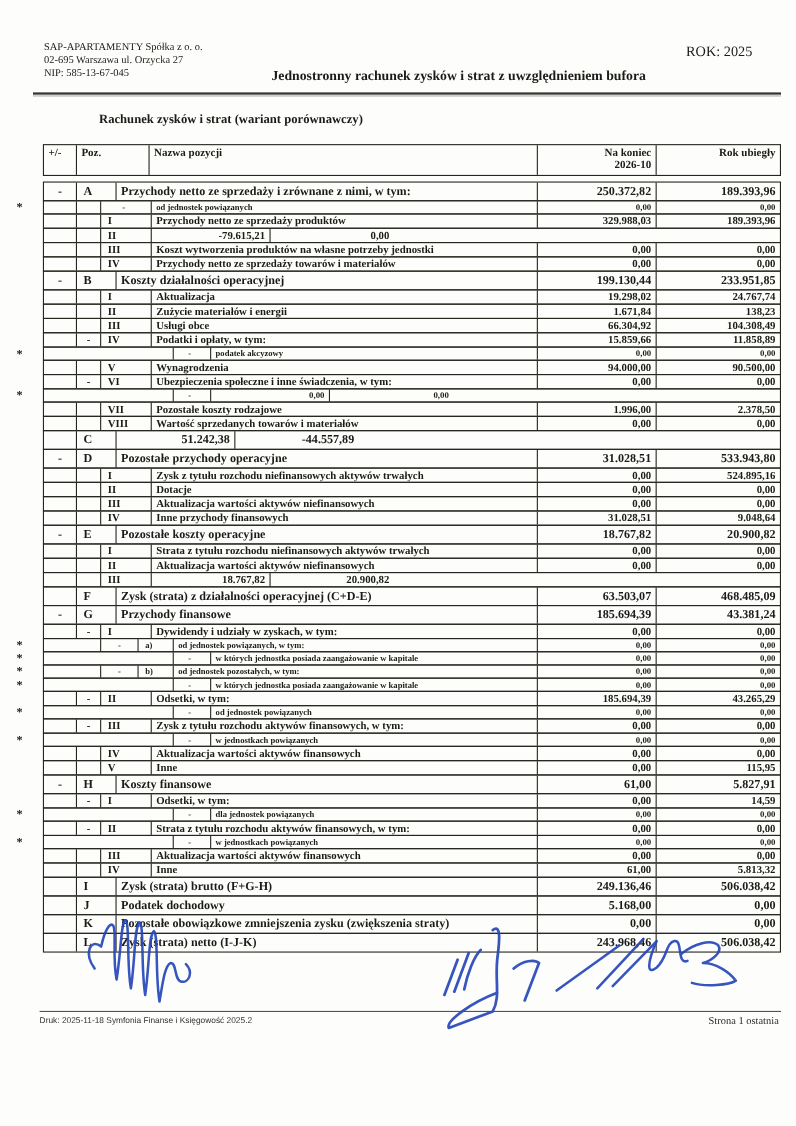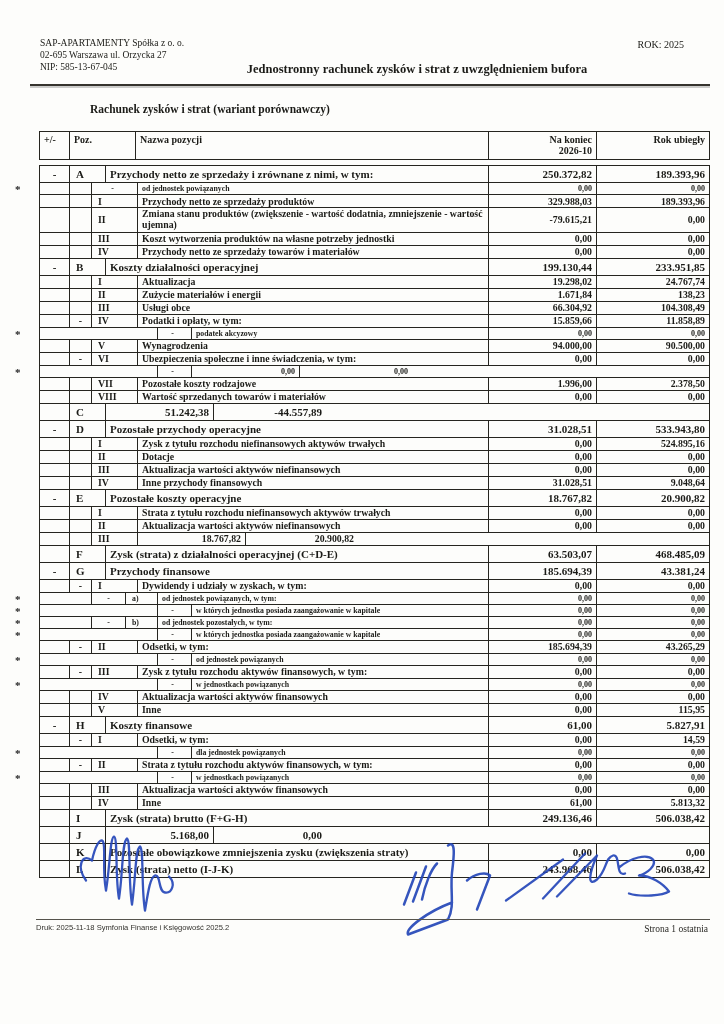--- a/index.html
+++ b/index.html
@@ -3,21 +3,21 @@
 <meta charset="utf-8">
 <style>
   html,body{margin:0;padding:0;background:#777;}
   .page{
     position:relative;width:724px;height:1024px;margin:0 auto;
     background:#fdfdfb;color:#1b1b17;overflow:hidden;
     font-family:"Liberation Serif","DejaVu Serif",serif;
   }
   
   .lh-left{position:absolute;left:40px;top:37px;font-size:9.5px;line-height:12px;}
-  .lh-rok{position:absolute;right:40px;top:39px;font-size:10px;}
+  .lh-rok{position:absolute;right:40px;top:39px;font-size:13px;}
   .doc-title{position:absolute;left:130px;right:20px;top:62px;text-align:center;
     font-weight:bold;font-size:12.5px;}
   .top-rule{position:absolute;left:30px;right:14px;top:84px;height:2px;background:#35332d;
     box-shadow:0 2px 0 rgba(60,60,55,.25);}
   .section-title{position:absolute;left:90px;top:103px;font-weight:bold;font-size:11.5px;}
 
   
   .tablewrap{position:absolute;left:12px;right:14px;top:131px;}
   .row{display:flex;align-items:stretch;}
   .gutter{width:24px;flex:none;display:flex;align-items:center;padding-left:3px;
@@ -115,21 +115,20 @@
             <div class="c v">329.988,03</div>
             <div class="c v v2">189.393,96</div>
           </div>
         </div>
         <div class="row md wrap">
           <span class="gutter"></span>
           <div class="rbox">
             <div class="c sp" style="width: 30px;"></div>
             <div class="c m" style="width: 22px;"></div>
             <div class="c p" style="width: 46px;">II</div>
-            <div class="c t">Zmiana stanu produktów (zwiększenie - wartość dodatnia, zmniejszenie - wartość ujemna)</div>
             <div class="c v">-79.615,21</div>
             <div class="c v v2">0,00</div>
           </div>
         </div>
         <div class="row md">
           <span class="gutter"></span>
           <div class="rbox">
             <div class="c sp" style="width: 30px;"></div>
             <div class="c m" style="width: 22px;"></div>
             <div class="c p" style="width: 46px;">III</div>
@@ -590,20 +589,21 @@
             <div class="c t">Zysk (strata) brutto (F+G-H)</div>
             <div class="c v">249.136,46</div>
             <div class="c v v2">506.038,42</div>
           </div>
         </div>
         <div class="row lg">
           <span class="gutter"></span>
           <div class="rbox">
             <div class="c m" style="width: 30px;"></div>
             <div class="c p" style="width: 36px;">J</div>
+            <div class="c t">Podatek dochodowy</div>
             <div class="c v">5.168,00</div>
             <div class="c v v2">0,00</div>
           </div>
         </div>
         <div class="row lg">
           <span class="gutter"></span>
           <div class="rbox">
             <div class="c m" style="width: 30px;"></div>
             <div class="c p" style="width: 36px;">K</div>
             <div class="c t">Pozostałe obowiązkowe zmniejszenia zysku (zwiększenia straty)</div>

